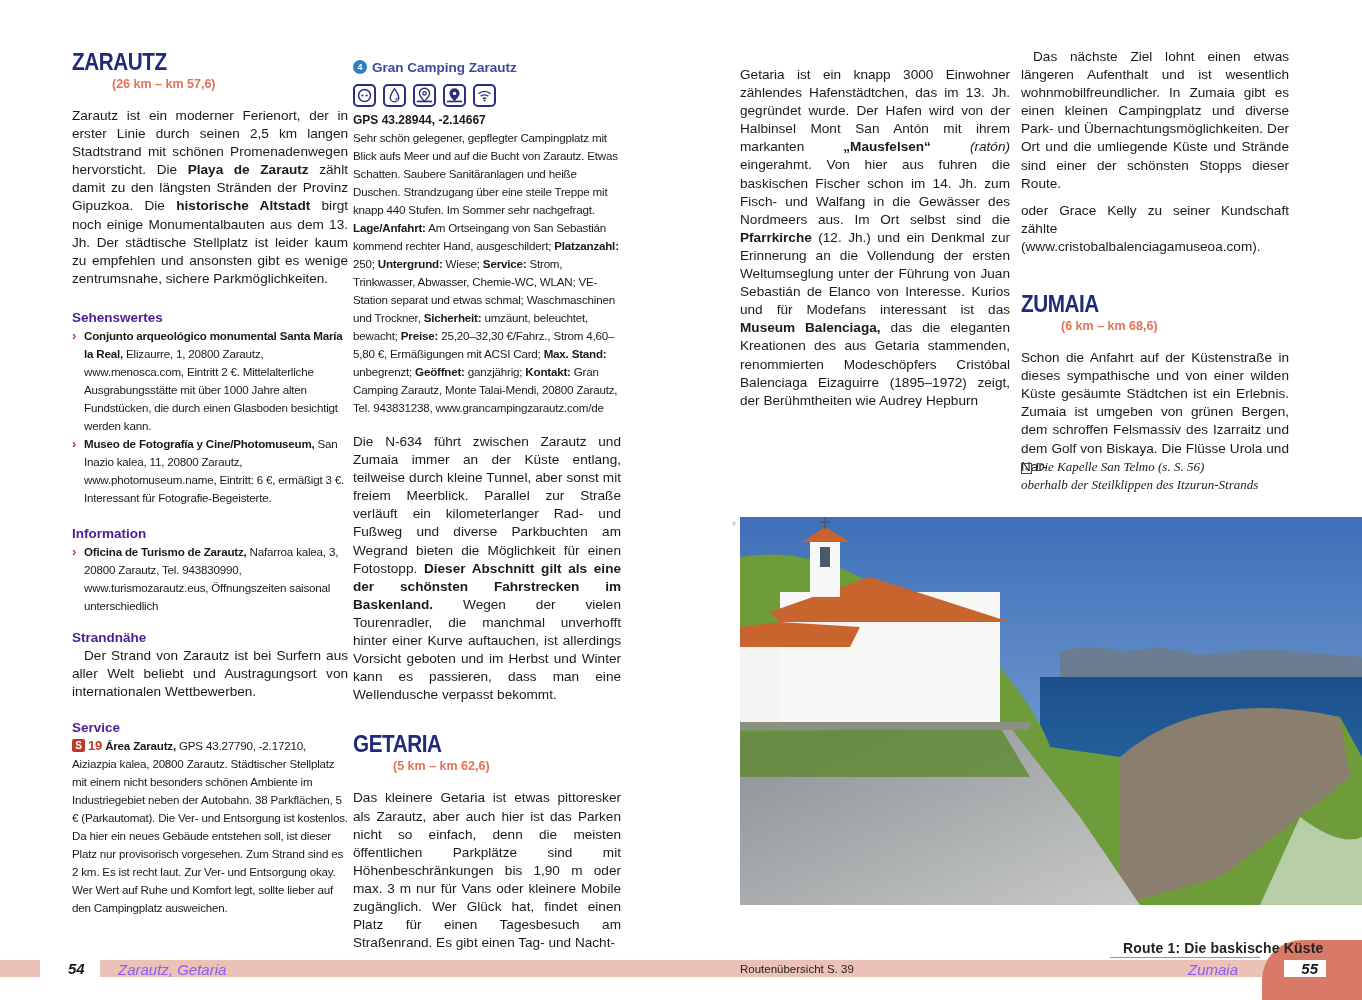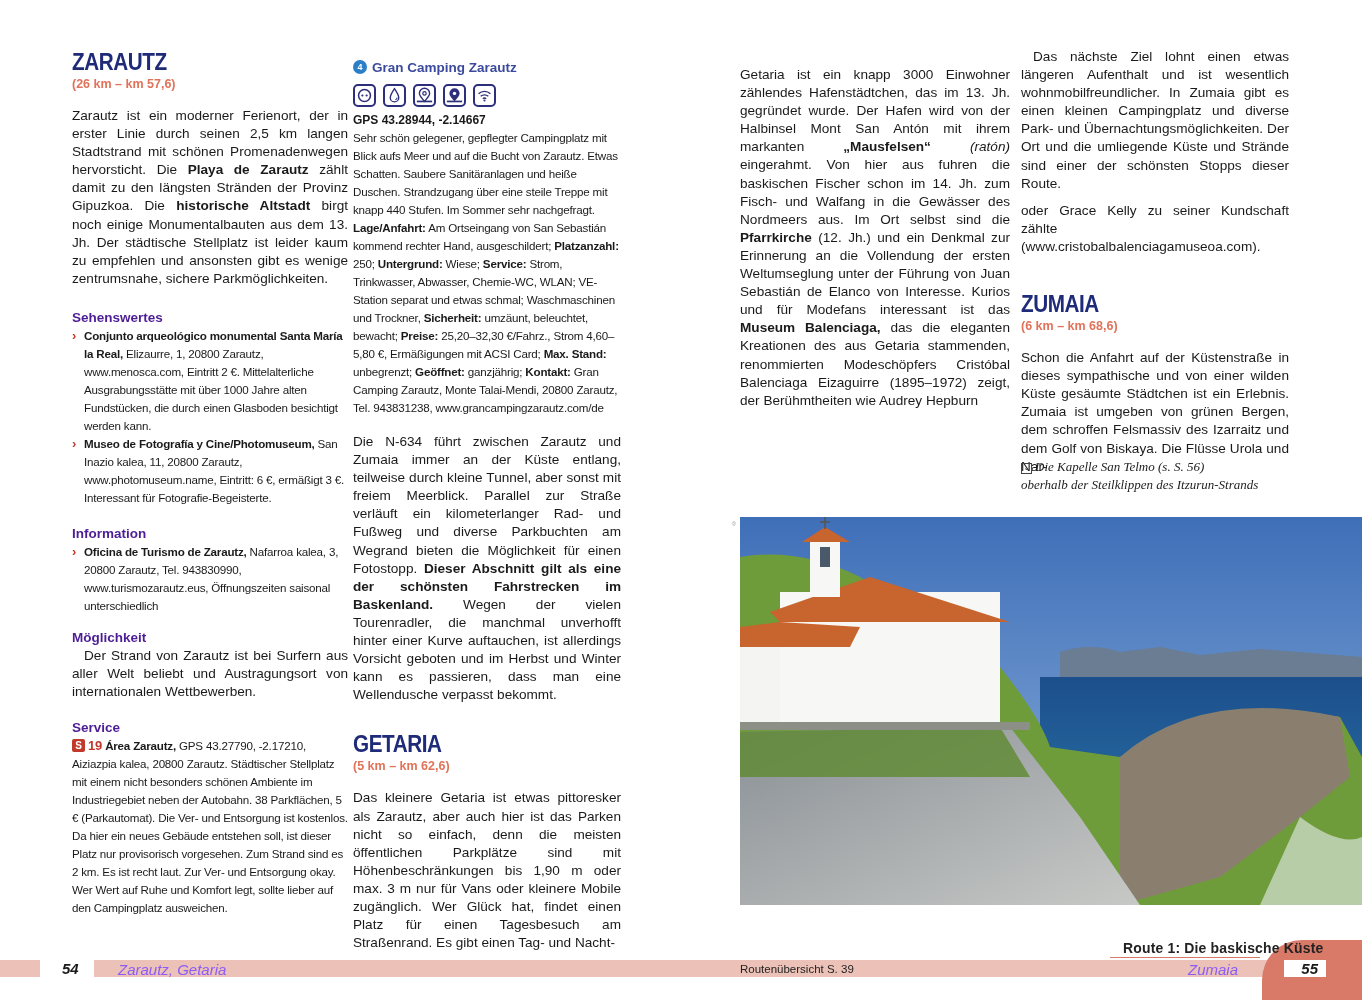--- a/index.html
+++ b/index.html
@@ -3,21 +3,21 @@
 <meta charset="utf-8">
 <style>
   html, body { margin:0; padding:0; }
   body { width:1362px; height:1000px; background:#ffffff; position:relative; overflow:hidden; font-family:"Liberation Sans", sans-serif; color:#1a1a1a; }
   .col { position:absolute; top:48px; width:276px; }
   .col1 { left:72px; }
   .col2 { left:353px; width:268px; }
   .col3 { left:740px; width:270px; }
   .col4 { left:1021px; width:268px; }
   .h-place { font-family:"Liberation Sans", sans-serif; font-weight:700; font-size:23px; color:#1f2a78; letter-spacing:-0.5px; margin:0; line-height:28px; transform:scaleX(0.9); transform-origin:left; }
-  .km { color:#e0735a; font-weight:700; font-size:12.5px; line-height:16px; margin-bottom:15px; }
+  .km { color:#e0735a; font-weight:700; font-size:12.5px; line-height:16px; margin-bottom:15px;margin-left:40px; }
   .body { font-size:13.6px; line-height:18.1px; text-align:justify; hyphens:manual; margin:0; }
   .body b { font-weight:700; }
   .sec { color:#4c1d95; font-weight:700; font-size:13.5px; margin-top:15px; line-height:18px; }
   .item { position:relative; padding-left:12px; font-size:11.6px; line-height:18px; letter-spacing:-0.2px; }
   .item .arrow { position:absolute; left:0; top:0; color:#c0392b; font-weight:700; font-size:13px; }
   .item b { font-weight:700; }
   .indent { text-indent:12px; }
   .camp-title { display:flex; align-items:center; gap:5px; color:#3b4a9c; font-weight:700; font-size:13.5px; height:18px; }
   .num-badge { width:14px; height:14px; border-radius:50%; background:#2b7fc9; color:#fff; font-size:9px; display:flex; align-items:center; justify-content:center; font-weight:700; }
   .icons { display:flex; gap:7px; margin:8px 0 4px 0; }
@@ -25,21 +25,21 @@
   .ic svg { width:17px; height:17px; }
   .gps { font-weight:700; font-size:12px; line-height:18px; }
   .tag { display:inline-block; background:#c0392b; color:#fff; font-weight:700; font-size:10px; width:13px; height:13px; line-height:13px; text-align:center; border-radius:2px; vertical-align:1px; }
   .tagnum { color:#c0392b; font-weight:700; font-size:13px; }
   .photo { position:absolute; left:740px; top:517px; width:622px; height:388px; overflow:hidden; }
   .credit { position:absolute; left:731px; top:520px; font-size:5px; color:#777; writing-mode:vertical-rl; transform:rotate(180deg); }
   .caption { position:absolute; left:1021px; top:458px; width:300px; font-family:"Liberation Serif", serif; font-style:italic; font-size:13px; line-height:18px; color:#222; }
   .caption .box { display:inline-block; width:9px; height:9px; border:1px solid #444; font-size:7px; line-height:8px; text-align:center; font-style:normal; vertical-align:1px; margin-right:3px; }
   .footer-band { position:absolute; left:0; top:960px; width:1362px; height:17px; background:#ecc2b8; }
   .pagebox { position:absolute; top:960px; height:17px; background:#fff; font-style:italic; font-weight:700; font-size:15px; line-height:17px; }
-  .pg54 { left:40px; width:32px; padding-left:22px; }
+  .pg54 { left:40px; width:32px; padding-left:28px; }
   .pg55 { left:1284px; width:34px; text-align:right; padding-right:8px; }
   .foot-title { position:absolute; top:961px; font-style:italic; font-size:15px; line-height:17px; color:#8b5cf6; }
   .corner { position:absolute; left:1262px; top:940px; width:140px; height:80px; background:#d97a68; border-radius:40px 0 0 0; }
   .route { position:absolute; left:1123px; top:939px; font-size:15.5px; font-weight:700; color:#222; letter-spacing:0.2px; transform:scaleX(0.9); transform-origin:left; }
   .route-line { position:absolute; left:1110px; top:957px; width:150px; height:1px; background:#d97a68; }
   .overview { position:absolute; left:740px; top:963px; font-size:11.5px; color:#222; }
 </style>
 </head>
 <body>
 
@@ -59,21 +59,21 @@
     <span class="arrow">›</span>
     <b>Museo de Fotografía y Cine/Photomuseum,</b><span> San Inazio kalea, 11, 20800 Zarautz, www.photomuseum.name, Eintritt: 6 €, ermäßigt 3 €. Interessant für Fotografie-Begeisterte.</span>
   </div>
 
   <div class="sec" style="margin-top:18px">Information</div>
   <div class="item">
     <span class="arrow">›</span>
     <b>Oficina de Turismo de Zarautz,</b><span> Nafarroa kalea, 3, 20800 Zarautz, Tel. 943830990, www.turismozarautz.eus, Öffnungszeiten saisonal unterschiedlich</span>
   </div>
 
-  <div class="sec" style="margin-top:14px">Möglichkeit</div>
+  <div class="sec" style="margin-top:14px">Strandnähe</div>
   <p class="body indent">Der Strand von Zarautz ist bei Surfern aus aller Welt beliebt und Austragungsort von internationalen Wettbewerben.</p>
 
   <div class="sec" style="margin-top:18px">Service</div>
   <div class="item" style="padding-left:0">
     <span class="tag">S</span>
     <span class="tagnum">19</span>
     <b>Área Zarautz,</b><span style="display:inline"> GPS 43.27790, -2.17210, Aiziazpia kalea, 20800 Zarautz. Städtischer Stellplatz mit einem nicht besonders schönen Ambiente im Industriegebiet neben der Autobahn. 38 Parkflächen, 5 € (Parkautomat). Die Ver- und Entsorgung ist kostenlos. Da hier ein neues Gebäude entstehen soll, ist dieser Platz nur provisorisch vorgesehen. Zum Strand sind es 2 km. Es ist recht laut. Zur Ver- und Entsorgung okay. Wer Wert auf Ruhe und Komfort legt, sollte lieber auf den Campingplatz ausweichen.</span>
   </div>
 </div>
 

